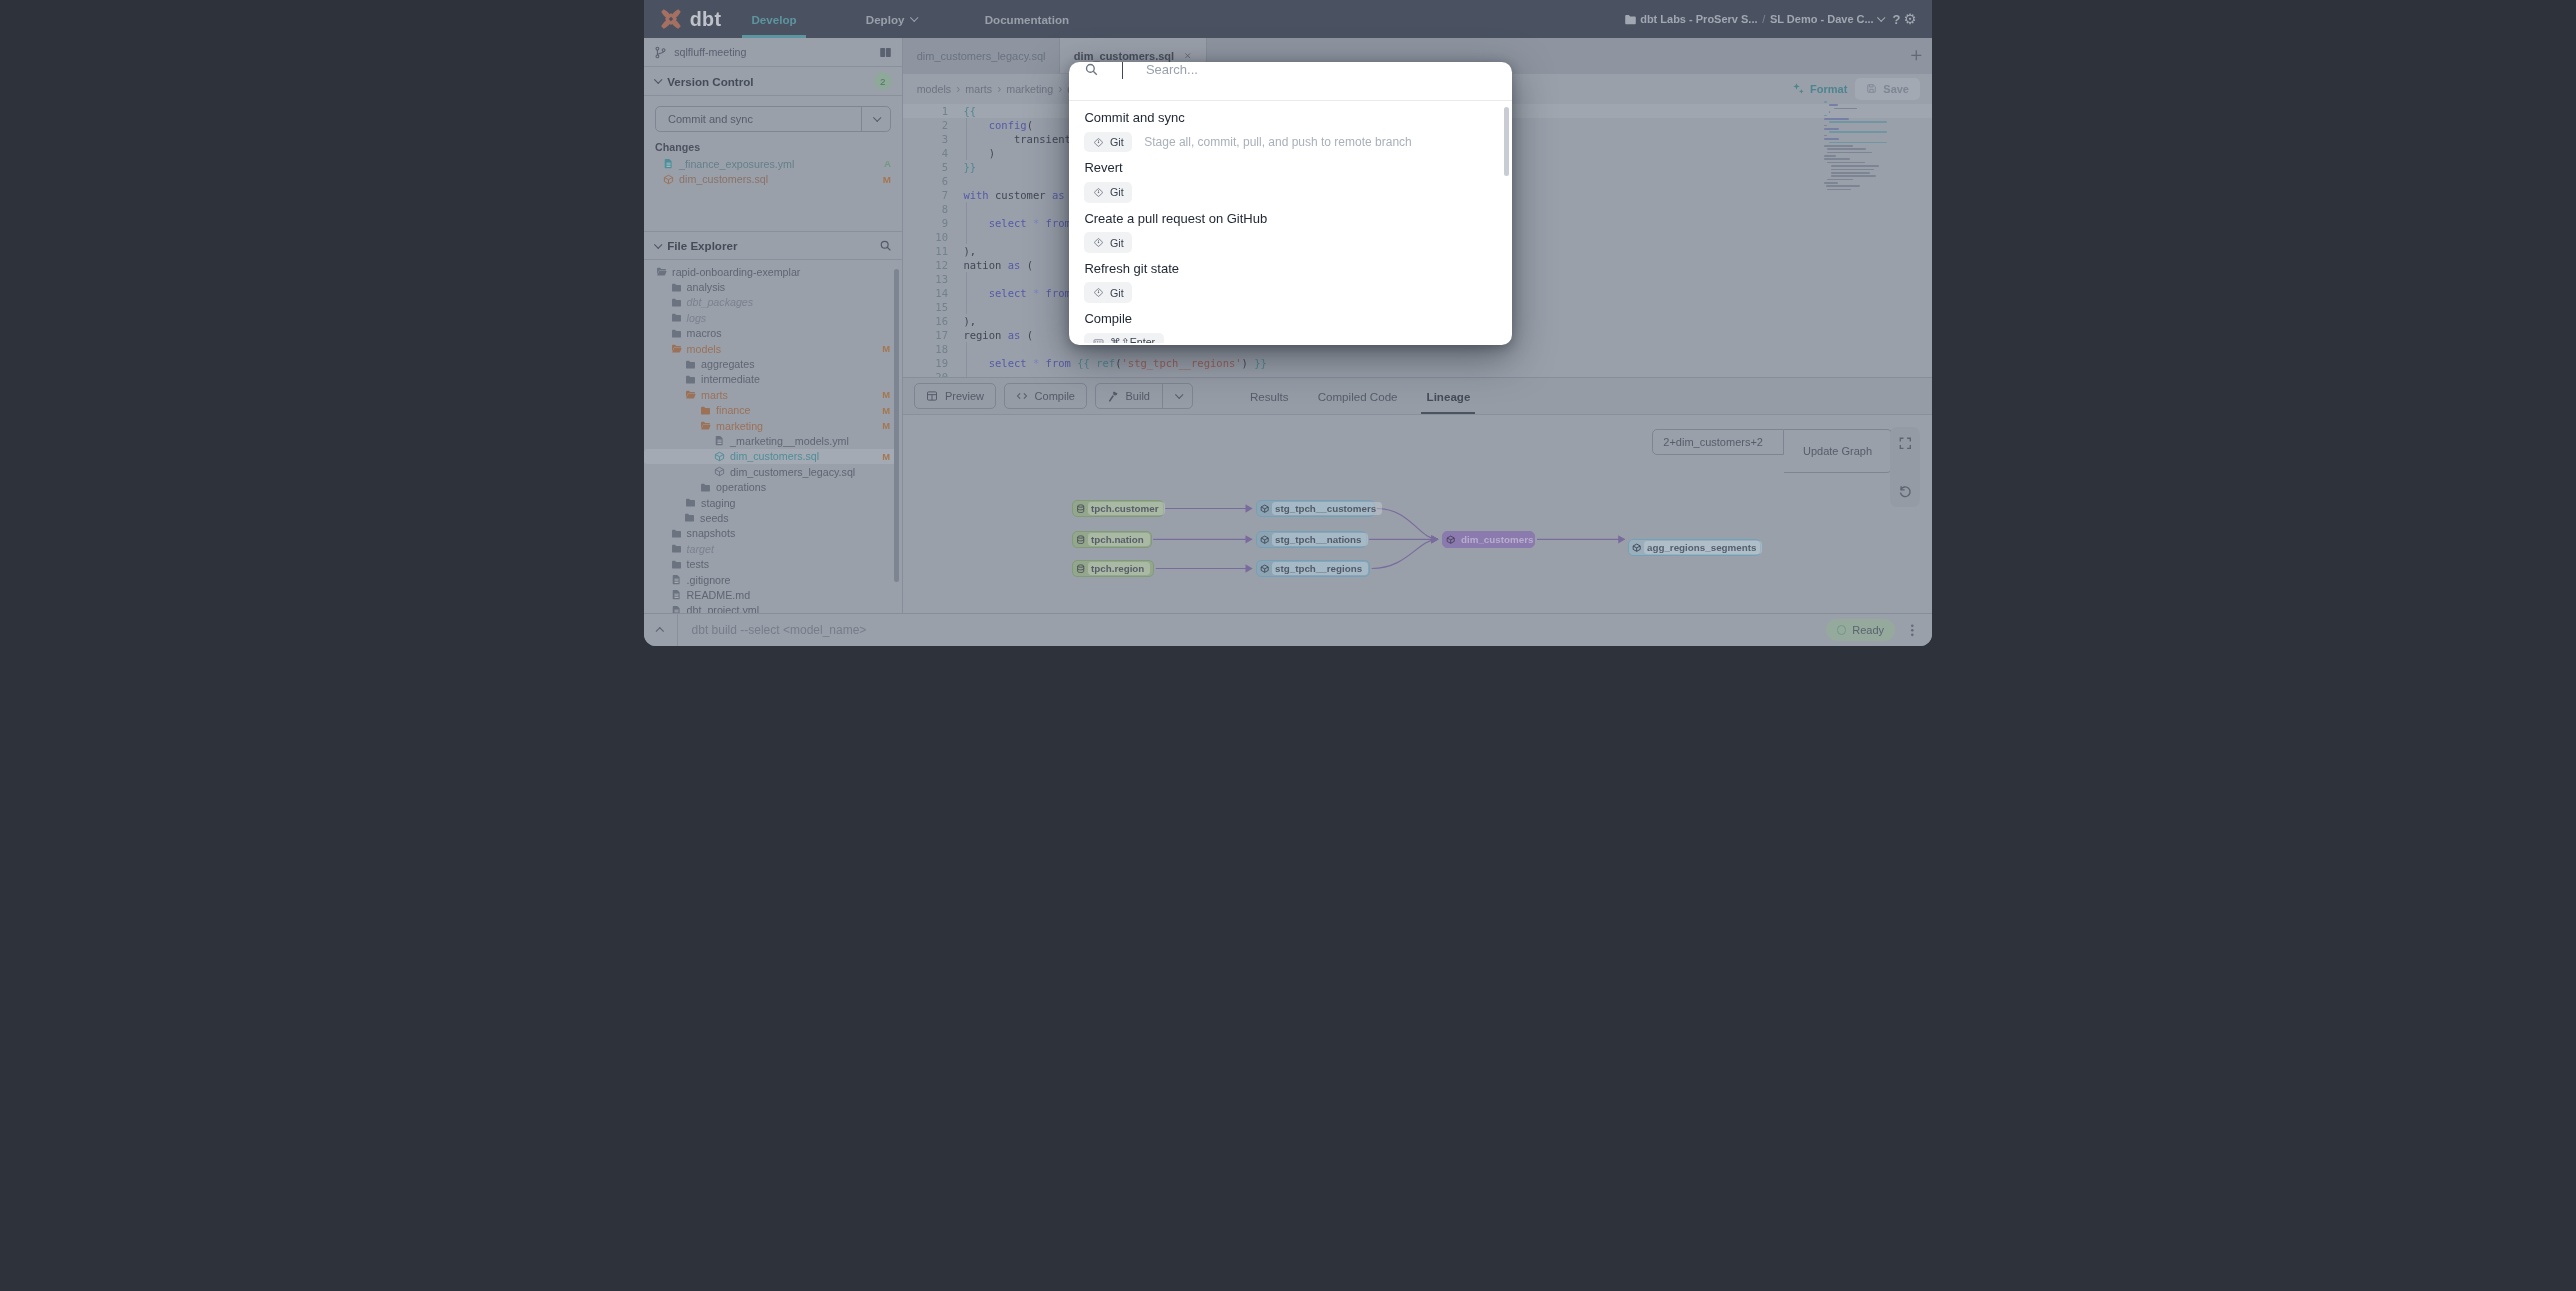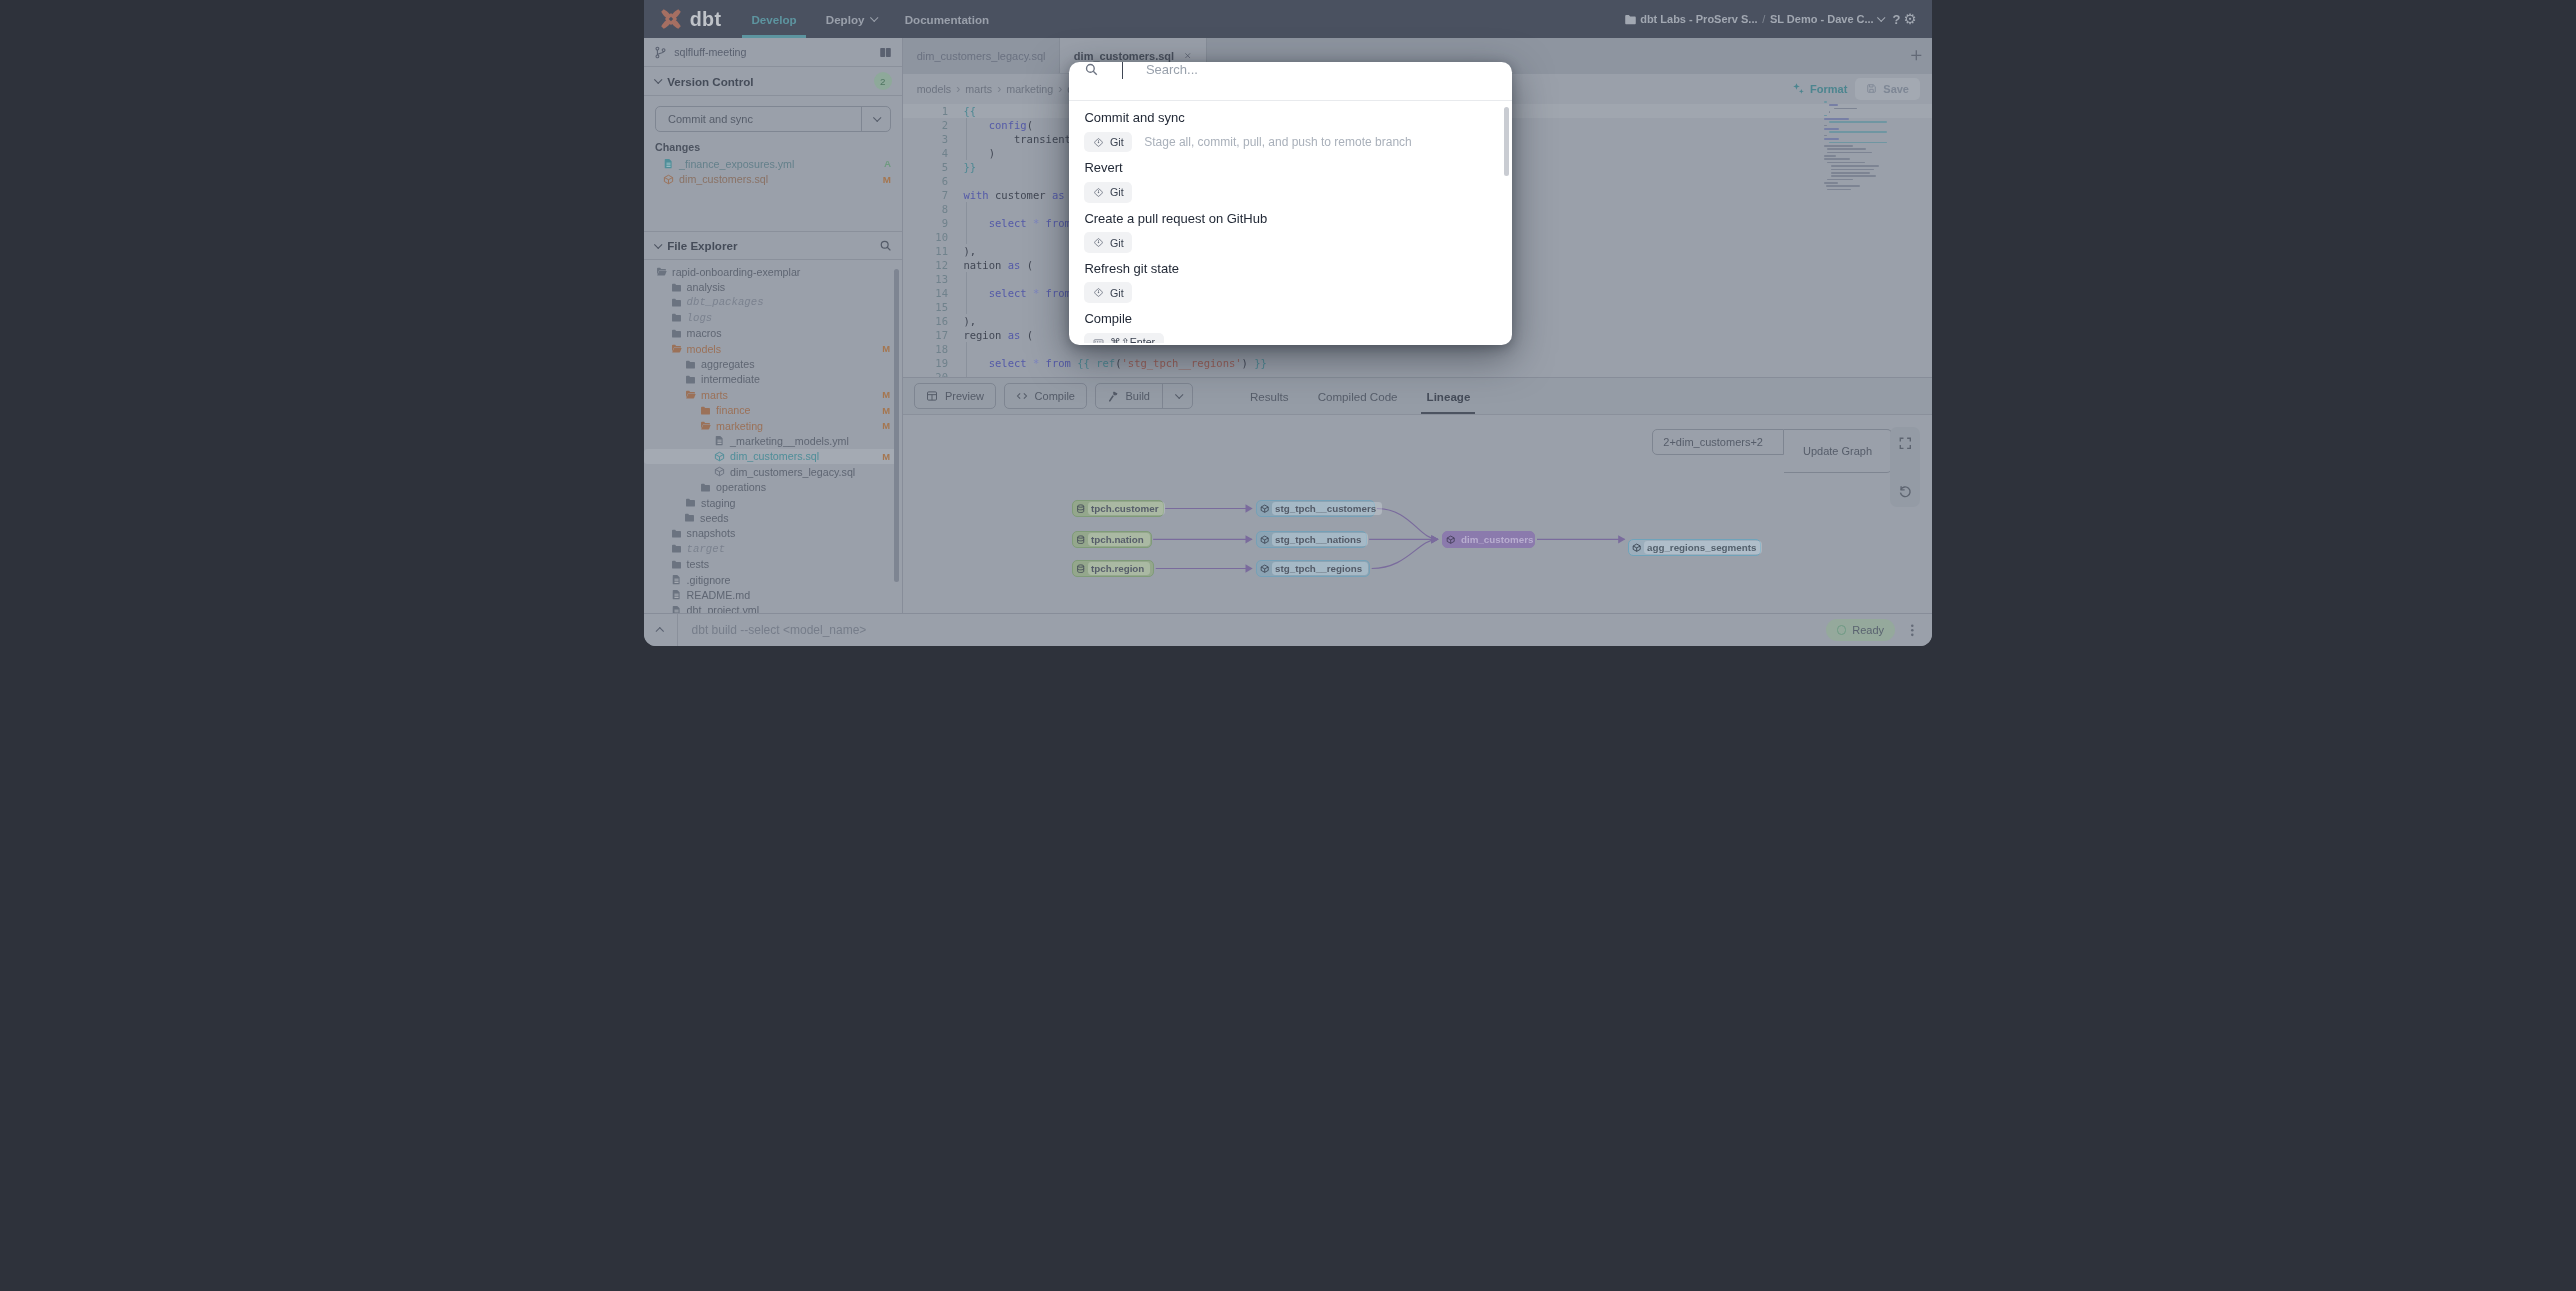--- a/index.html
+++ b/index.html
@@ -4,21 +4,21 @@
 <style>
   * { margin:0; padding:0; box-sizing:border-box; }
   html,body { background:#2e323b; font-family:"Liberation Sans", sans-serif; }
   .app { position:relative; width:1288px; height:646px; margin:0 auto; background:#9aa0aa; overflow:hidden; border-radius:0 0 12px 12px; }
 
   
   .topbar { position:absolute; top:0; left:0; right:0; height:38px; background:#4a5160; display:flex; align-items:center; z-index:5; }
   .logo { display:flex; align-items:center; gap:6px; padding:0 15.4px 0 13.7px; }
   .logo-x { width:26px; height:26px; color:#a56f62; }
   .logo-text { font-size:19.7px; font-weight:bold; color:#bfc3c9; letter-spacing:0.4px; }
-  .topnav { display:flex; height:100%; align-items:stretch; }
+  .topnav { display:flex; height:100%; align-items:stretch;gap:40px; }
   .nav-item { position:relative; display:flex; align-items:center; gap:5.1px; padding:0 14.6px; font-size:11.6px; font-weight:bold; color:#9aa0ab; cursor:pointer; }
   .nav-item.active { color:#5d95a0; }
   .nav-item.active::after { content:""; position:absolute; left:5.1px; right:5.1px; bottom:0; height:2.6px; background:#5d95a0; }
   .chev { display:inline-block; width:6px; height:6px; border-right:1.4px solid currentColor; border-bottom:1.4px solid currentColor; transform:rotate(45deg) translateY(-1.7px); }
   .chev.up { transform:rotate(-135deg) translateY(-1.7px); }
   .topbar-right { margin-left:auto; display:flex; align-items:center; gap:3px; padding-right:15.4px; color:#a2a8b2; }
   .topbar-right .tb-ic { width:13px; height:13px; display:inline-flex; }
   .tb-name { font-size:11px; font-weight:bold; color:#a2a8b2; }
   .tb-sep { color:#7f8692; font-size:11px; padding:0 1.7px; }
   .tb-help { font-size:13px; font-weight:bold; margin-left:6.9px; cursor:pointer; }
@@ -44,21 +44,21 @@
   .chg-name { font-size:10.7px; flex:1; }
   .chg-status { font-size:9.8px; font-weight:bold; }
   .fe-head { position:absolute; left:0; right:0; top:193px; border-top:0.9px solid #8a909b; }
   .tree { position:absolute; left:0; right:5.1px; top:226px; bottom:0; overflow:hidden; }
   .tree-row { height:15.4px; display:flex; align-items:center; gap:5.1px; padding-right:6.9px; cursor:pointer; border-radius:3.4px; }
   .tree-row.selected { background:#a4aab3; }
   .tree-row .ic { width:11px; height:11px; display:inline-flex; flex:none; color:#6b7380; }
   .tree-label { font-size:10.7px; color:#5f6673; white-space:nowrap; flex:1; }
   .tree-row.c-orange .ic, .tree-row.c-orange .tree-label { color:#9b7158; }
   .tree-row.c-teal .ic, .tree-row.c-teal .tree-label { color:#4f8e99; }
-  .tree-row.it .tree-label { font-style:italic; color:#7b828f;font-family:Liberation Mono, monospace; }
+  .tree-row.it .tree-label { font-style:italic; color:#7b828f; }
   .tree-status { font-size:9.4px; font-weight:bold; color:#a5764f; }
   .sb-thumb { position:absolute; right:2.6px; top:231px; width:5.1px; height:313px; border-radius:2.6px; background:#7e8592; }
 
   
   .editor { position:absolute; left:259px; top:38px; right:0; bottom:33px; background:#9aa0aa; }
   .tabbar { position:absolute; top:0; left:0; right:0; height:36px; background:#8e95a0; border-bottom:0.9px solid #8e95a0; display:flex; }
   .tab { display:flex; align-items:center; gap:8.6px; padding:0 13.7px; font-size:11px; color:#6a7180; border-right:0.9px solid #868d98; cursor:pointer; }
   .tab.active { background:#9aa0aa; color:#49505d; font-weight:bold; }
   .tab .ic { width:9.4px; height:9.4px; display:inline-flex; color:#5a6170; cursor:pointer; }
   .tab-plus { position:absolute; right:8.6px; top:10.3px; width:14.6px; height:14.6px; color:#626976; cursor:pointer; }

